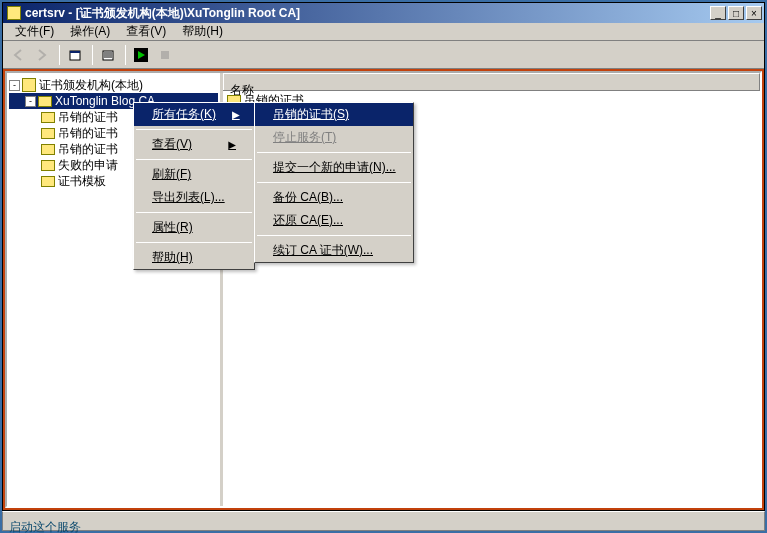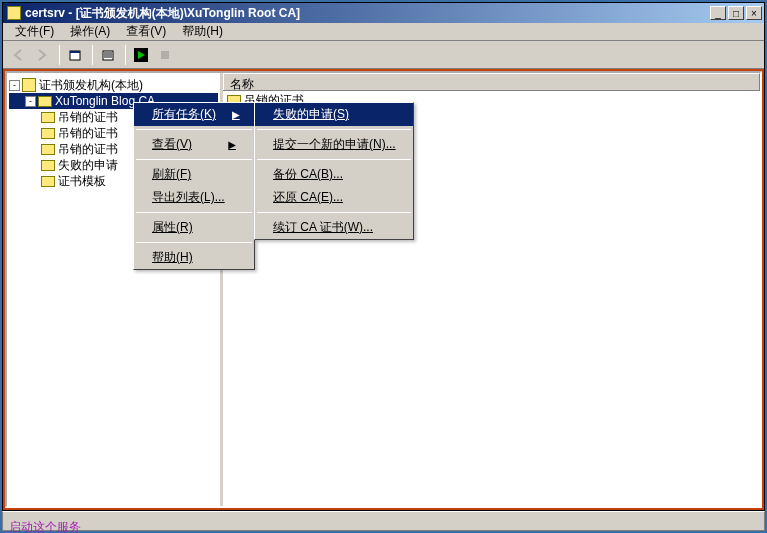--- a/index.html
+++ b/index.html
@@ -36,38 +36,38 @@
     .tree-row.selected { background: #0a246a; color: #fff; }
     .tree-toggle { width: 11px; height: 11px; border: 1px solid #808080; margin-right: 2px;
                    display: flex; align-items: center; justify-content: center; font-size: 9px; line-height: 9px; background: #fff; color: #000; }
     .tree-icon-folder { width: 14px; height: 11px; background: #ffe87c; border: 1px solid #808000; margin-right: 3px; }
     .tree-icon-root { width: 14px; height: 14px; background: #ffe87c; border: 1px solid #808000; margin-right: 3px; }
     .indent-1 { padding-left: 16px; }
     .indent-2 { padding-left: 32px; }
     
     .list-panel { flex: 1; background: #fff; display: flex; flex-direction: column; }
     .col-header { background: #d4d0c8; height: 18px; border-bottom: 1px solid #808080; display: flex; }
-    .col-cell { padding: 2px 6px; border-right: 1px solid #808080; border-top: 1px solid #fff; border-left: 1px solid #fff; }
+    .col-cell { padding: 8px 6px; border-right: 1px solid #808080; border-top: 1px solid #fff; border-left: 1px solid #fff; }
     .list-body { flex: 1; }
     .list-row { display: flex; align-items: center; padding: 1px 4px; }
     
     
     .ctx-menu { position: absolute; background: #d4d0c8; border: 1px solid;
                 border-color: #fff #404040 #404040 #fff;
                 box-shadow: 2px 2px 3px rgba(0,0,0,.25); }
     .ctx-item { display: flex; align-items: center; justify-content: space-between;
                 padding: 3px 18px 3px 18px; white-space: nowrap; text-decoration: underline; }
     .ctx-item.hl { background: #0a246a; color: #fff; }
     .ctx-item.disabled { color: #808080; }
     .ctx-item .arrow { margin-left: 16px; font-size: 10px; }
     .ctx-sep { height: 1px; background: #808080; margin: 3px 2px; border-bottom: 1px solid #fff; }
     
     .bottom-status { position: absolute; bottom: 2px; left: 2px; right: 2px; height: 20px;
                      background: #d4d0c8; padding: 7px 6px; border: 1px solid #808080;
-                     border-top-color: #fff; color: #a21caf; }
+                     border-top-color: #fff; color: #0c4a6e; }
     
     
     .watermark { position: absolute; right: 10px; bottom: 30px; text-align: right; color: #fff; opacity: .85; }
     .watermark .big { font-family: Arial, sans-serif; font-size: 28px; font-weight: bold; letter-spacing: 1px; }
     .watermark .small { font-family: "SimHei", sans-serif; font-size: 14px; }
     .watermark sup { font-size: 10px; vertical-align: top; }
   </style>
 </head>
 <body>
 
@@ -206,21 +206,25 @@
   </div>
   <div class="ctx-sep"></div>
   <div class="ctx-item">
     <span>帮助(H)</span>
       <span></span>
   </div>
 </div>
 
 <div class="ctx-menu" style="left:254px; top:102px; width:160px;">
   <div class="ctx-item hl">
-    <span>失败的申请(S)</span>
+    <span>吊销的证书(S)</span>
+      <span></span>
+  </div>
+  <div class="ctx-item disabled">
+    <span>停止服务(T)</span>
       <span></span>
   </div>
   <div class="ctx-sep"></div>
   <div class="ctx-item">
     <span>提交一个新的申请(N)...</span>
       <span></span>
   </div>
   <div class="ctx-sep"></div>
   <div class="ctx-item">
     <span>备份 CA(B)...</span>

